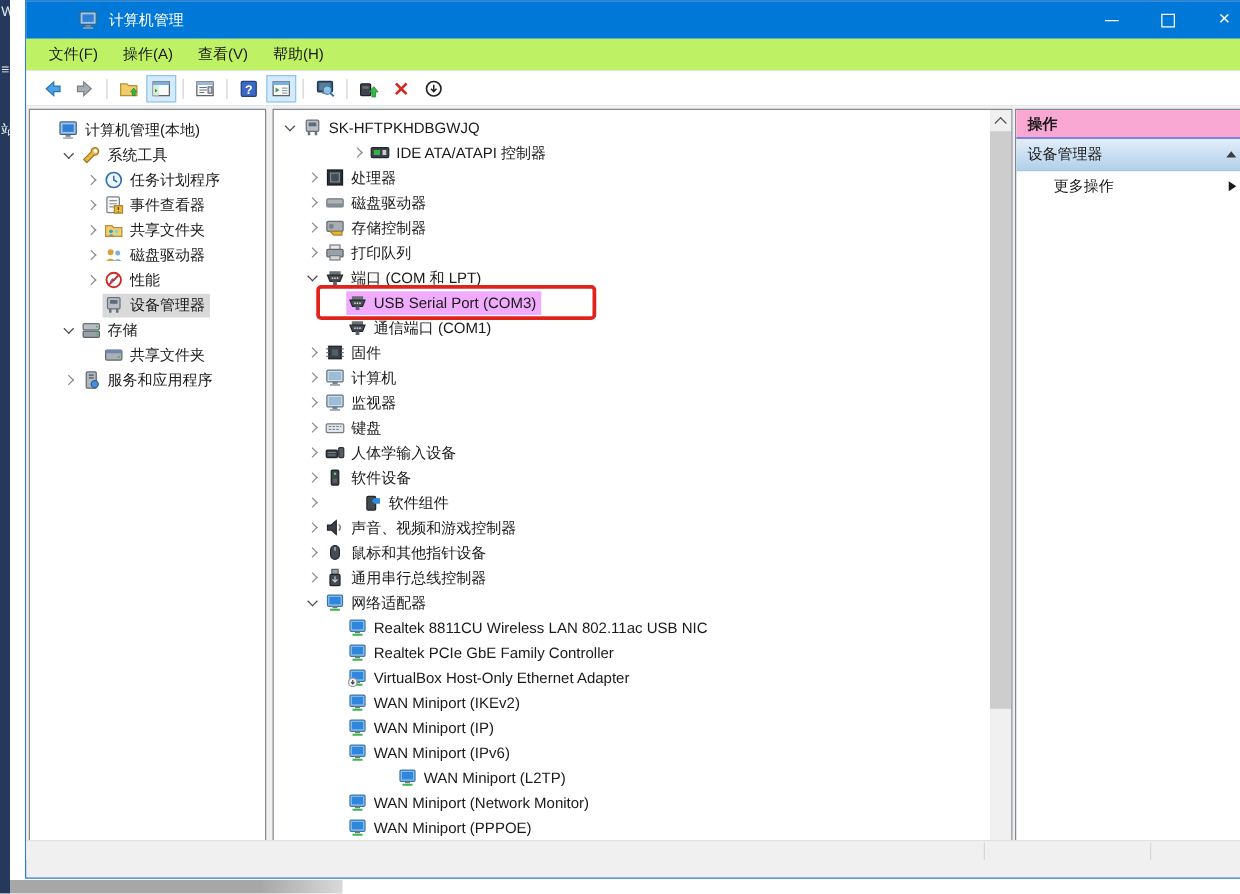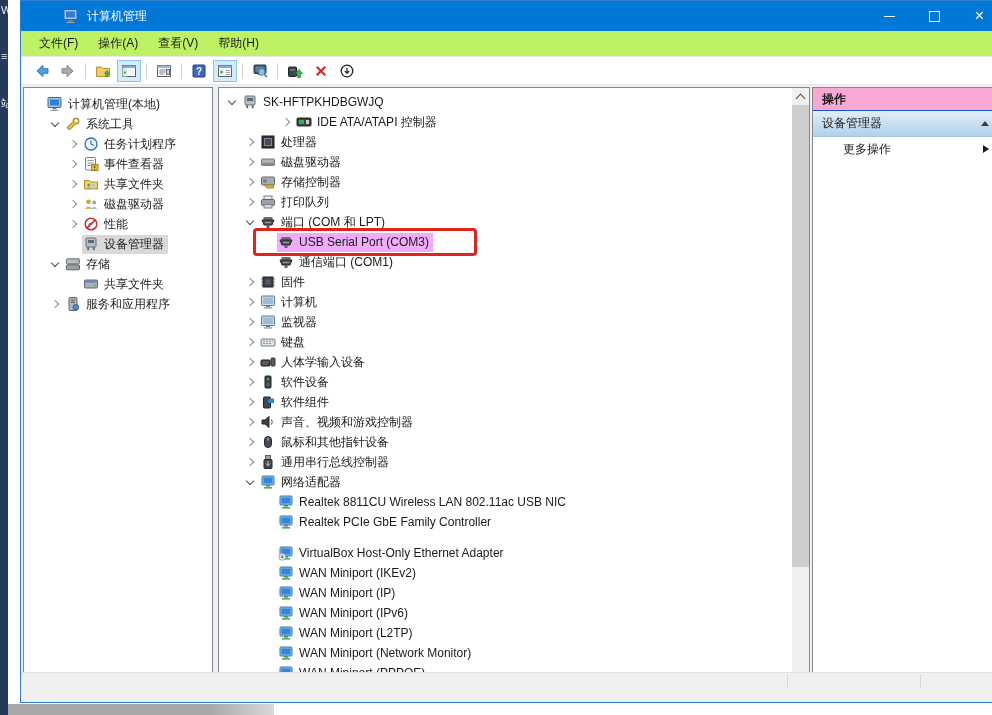--- a/index.html
+++ b/index.html
@@ -620,21 +620,21 @@
                 <span class="ico">
                   <svg viewBox="0 0 16 16" width="16" height="16">
                     <rect x="5" y="2" width="6" height="12" rx="1" fill="#3e444b" stroke="#1f2327"></rect>
                     <circle cx="8" cy="5" r="1" fill="#67ce73"></circle>
                     <rect x="6.5" y="9" width="3" height="3" fill="#596069"></rect>
                   </svg>
                 </span>
                 <span class="lbl">软件设备</span>
               </span>
             </div>
-            <div class="trow" style="padding-left: 22px;">
+            <div class="trow" style="padding-left: 22px; gap: 30px;">
               <span class="chev">
                 <i class="cv r"></i>
               </span>
               <span class="band">
                 <span class="ico">
                   <svg viewBox="0 0 16 16" width="16" height="16">
                     <rect x="3.5" y="3" width="7" height="11" rx="1" fill="#424950" stroke="#212529"></rect>
                     <rect x="9" y="4.5" width="5" height="4.5" fill="#2f86dd"></rect>
                     <circle cx="9" cy="6.7" r="1.3" fill="#2f86dd"></circle>
                   </svg>
@@ -722,21 +722,21 @@
                   <svg viewBox="0 0 16 16" width="16" height="16">
                     <rect x="2" y="2" width="12" height="9" rx="1" fill="#8fc3ea" stroke="#3a77a8"></rect>
                     <rect x="3.5" y="3.5" width="9" height="6" fill="#2f86dd"></rect>
                     <rect x="6" y="11" width="4" height="1.6" fill="#6e7880"></rect>
                     <rect x="4" y="13" width="8" height="1.6" fill="#3cb54a"></rect>
                   </svg>
                 </span>
                 <span class="lbl">Realtek PCIe GbE Family Controller</span>
               </span>
             </div>
-            <div class="trow" style="padding-left: 40px; margin-top: 11px;">
+            <div class="trow" style="padding-left: 40px;">
               <span class="chev"></span>
               <span class="band">
                 <span class="ico">
                   <svg viewBox="0 0 16 16" width="16" height="16">
                     <rect x="2" y="2" width="12" height="9" rx="1" fill="#8fc3ea" stroke="#3a77a8"></rect>
                     <rect x="3.5" y="3.5" width="9" height="6" fill="#2f86dd"></rect>
                     <rect x="6" y="11" width="4" height="1.6" fill="#6e7880"></rect>
                     <rect x="4" y="13" width="8" height="1.6" fill="#3cb54a"></rect>
                     <circle cx="4.2" cy="11.8" r="3.4" fill="#f2f2f2" stroke="#9aa0a6"></circle>
                     <path d="M4.2 9.9 v2.8 M2.9 11.7 l1.3 1.4 1.3 -1.4" stroke="#3c4248" fill="none" stroke-width="0.9"></path>
@@ -780,21 +780,21 @@
                   <svg viewBox="0 0 16 16" width="16" height="16">
                     <rect x="2" y="2" width="12" height="9" rx="1" fill="#8fc3ea" stroke="#3a77a8"></rect>
                     <rect x="3.5" y="3.5" width="9" height="6" fill="#2f86dd"></rect>
                     <rect x="6" y="11" width="4" height="1.6" fill="#6e7880"></rect>
                     <rect x="4" y="13" width="8" height="1.6" fill="#3cb54a"></rect>
                   </svg>
                 </span>
                 <span class="lbl">WAN Miniport (IPv6)</span>
               </span>
             </div>
-            <div class="trow" style="padding-left: 40px;">
+            <div class="trow" style="padding-left: 40px; margin-left: 40px;">
               <span class="chev"></span>
               <span class="band">
                 <span class="ico">
                   <svg viewBox="0 0 16 16" width="16" height="16">
                     <rect x="2" y="2" width="12" height="9" rx="1" fill="#8fc3ea" stroke="#3a77a8"></rect>
                     <rect x="3.5" y="3.5" width="9" height="6" fill="#2f86dd"></rect>
                     <rect x="6" y="11" width="4" height="1.6" fill="#6e7880"></rect>
                     <rect x="4" y="13" width="8" height="1.6" fill="#3cb54a"></rect>
                   </svg>
                 </span>

